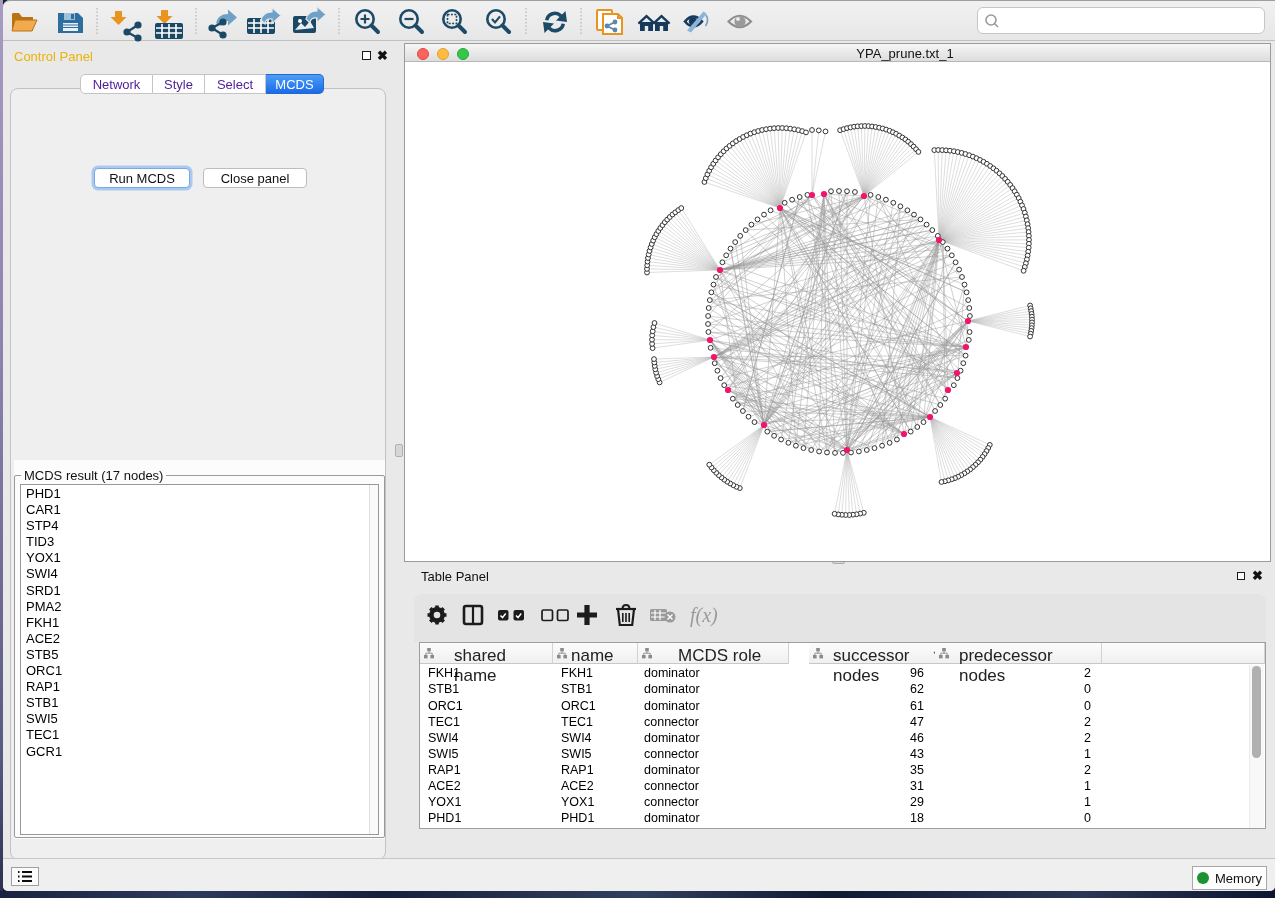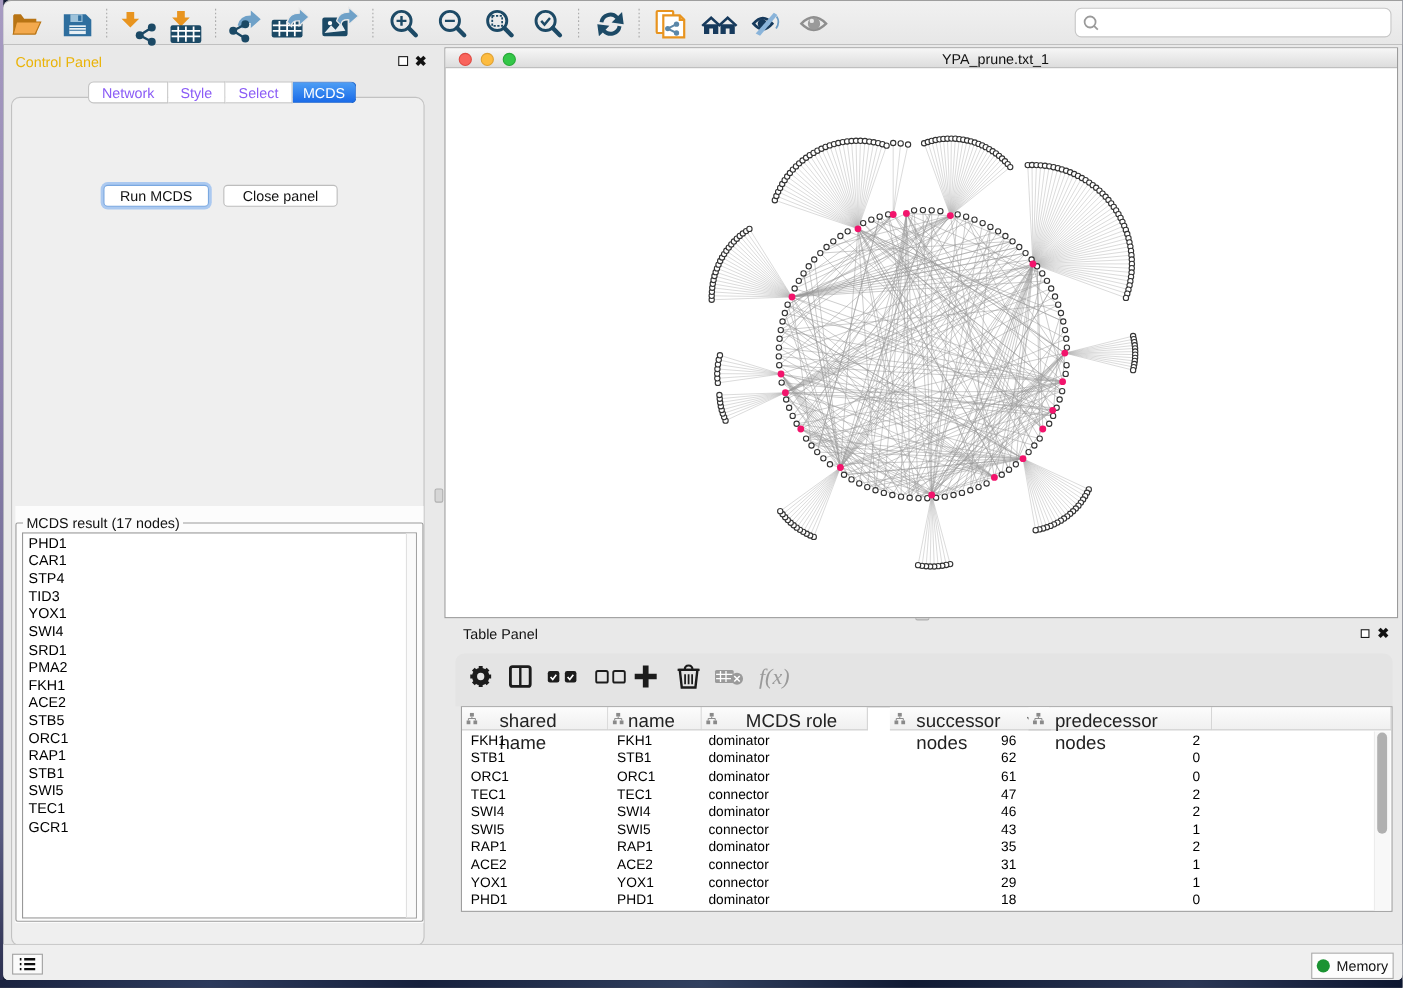--- a/index.html
+++ b/index.html
@@ -8,21 +8,21 @@
 #win{left:3px;top:0;width:1272px;height:891px;background:#e9e9e9;border-radius:7px 0 5px 5px}
 #toolbar{left:3px;top:0;width:1272px;border-radius:7px 0 0 0;height:41px;background:linear-gradient(#f1f1f1,#e7e7e7);border-top:1px solid #9e9e9e;border-bottom:1px solid #c0c0c0}
 #search{position:absolute;left:974px;top:6px;width:288px;height:27px;background:#fff;border:1px solid #c6c6c6;border-radius:6px}
 
 #cp{left:0;top:42px;width:398px;height:819px}
 #cptitle{left:14px;top:7px;font-size:13px;color:#eab308}
 .winbtn-sq{width:9px;height:9px;border:1.5px solid #1a1a1a;background:#fff}
 .winbtn-x{font-size:13px;font-weight:bold;color:#111;line-height:11px}
 #cppanel{left:10px;top:46px;width:376px;height:772px;border:1px solid #c2c2c2;border-radius:8px;background:#efefef}
 .seg{position:absolute;display:flex;height:20px}
-.seg>div{background:#fff;border:1px solid #c4c4c4;border-left:none;font-size:13px;color:#8b5cf6;display:flex;align-items:center;justify-content:center}
+.seg>div{background:#fff;border:1px solid #c4c4c4;border-left:none;font-size:13px;color:#4c1d95;display:flex;align-items:center;justify-content:center}
 .seg>div:first-child{border-left:1px solid #c4c4c4;border-radius:5px 0 0 5px}
 .seg>div:last-child{border-radius:0 5px 5px 0}
 .seg>div.on{background:linear-gradient(#4d9ef5,#1a6be8);border-color:#2269cf;color:#fff}
 #optlab{left:8px;top:74px;width:392px;text-align:center;font-size:13px;color:#111}
 #combo{left:45px;top:94px;width:312px;height:21px;background:#fff;border:1px solid #b7b7b7;border-radius:4px}
 #combo .txt{position:absolute;left:0;top:3px;width:292px;text-align:center;font-size:13px;color:#111}
 #combo .step{position:absolute;right:-1px;top:-1px;width:19px;height:21px;border-radius:4px;background:linear-gradient(#4d9ef5,#1a6be8)}
 .btn{position:absolute;height:20px;background:#fff;border:1px solid #bdbdbd;border-radius:4px;font-size:13px;color:#111;display:flex;align-items:center;justify-content:center}
 #runbtn{box-shadow:0 0 0 2.5px #abc9f0;border-color:#7aa8e0}
 #fswhite{left:14px;top:418px;width:371px;height:379px;background:#fcfcfc}

